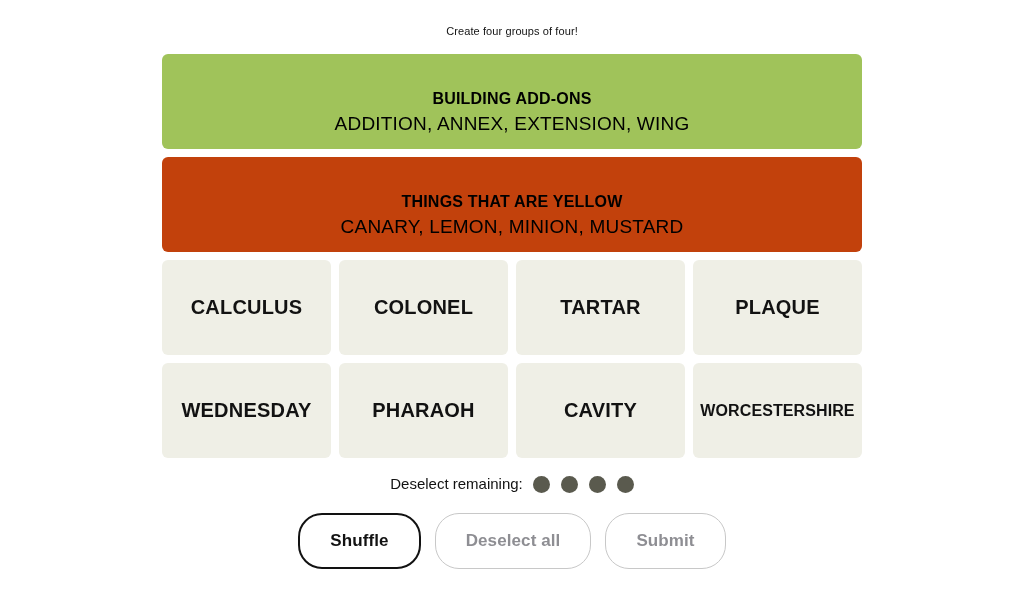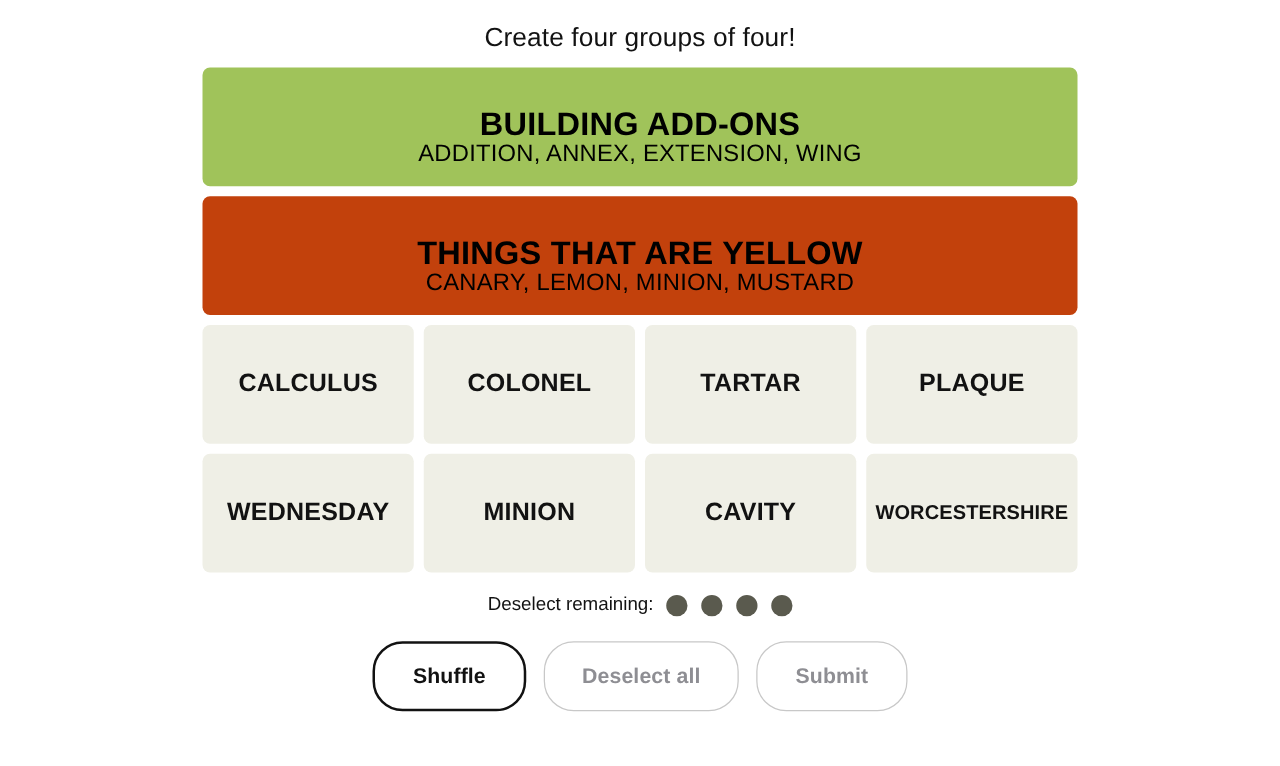--- a/index.html
+++ b/index.html
@@ -19,21 +19,21 @@
     height: 613px;
     position: relative;
     display: flex;
     flex-direction: column;
     align-items: center;
   }
 
   
   .instruction {
     margin-top: 20px;
-    font-size: 21px;
+    font-size: 11px;
     line-height: 22px;
     color: #121212;
     letter-spacing: 0.1px;
     text-align: left;
   }
 
   
   .board {
     width: 700px;
     margin-top: 12px;
@@ -47,21 +47,21 @@
     height: 95px;
     border-radius: 6px;
     display: flex;
     flex-direction: column;
     align-items: center;
     justify-content: center;
     color: #000000;
     text-align: center;
   }
   .solved-title {
-    font-size: 26px;
+    font-size: 16px;
     font-weight: 700;
     letter-spacing: 0.2px;
     line-height: 24px;
     text-transform: uppercase;
     margin-top: 20px;
   }
   .solved-members {
     font-size: 19px;
     font-weight: 400;
     letter-spacing: 0.2px;
@@ -176,21 +176,21 @@
 
     <div class="tile-row">
       <div class="tile">CALCULUS</div>
       <div class="tile">COLONEL</div>
       <div class="tile">TARTAR</div>
       <div class="tile">PLAQUE</div>
     </div>
 
     <div class="tile-row">
       <div class="tile">WEDNESDAY</div>
-      <div class="tile">MINION</div>
+      <div class="tile">PHARAOH</div>
       <div class="tile">CAVITY</div>
       <div class="tile small">WORCESTERSHIRE</div>
     </div>
 
   </div>
 
   <div class="mistakes">
     <span class="mistakes-label">Deselect remaining:</span>
     <span class="dots">
       <span class="dot"></span>

